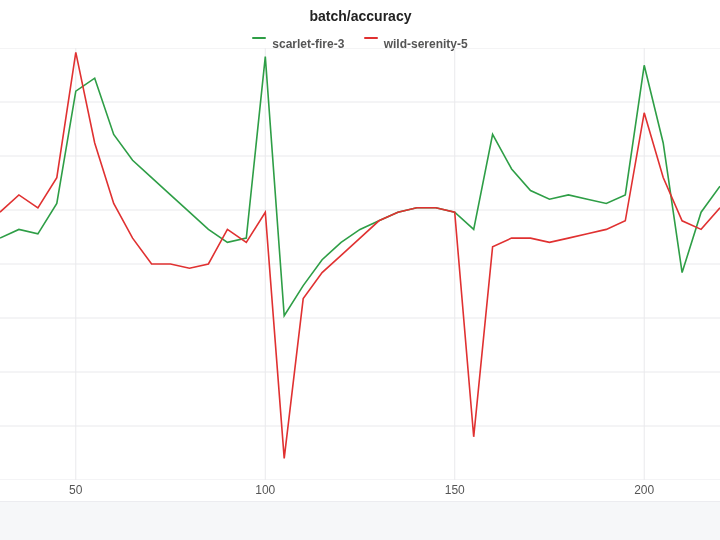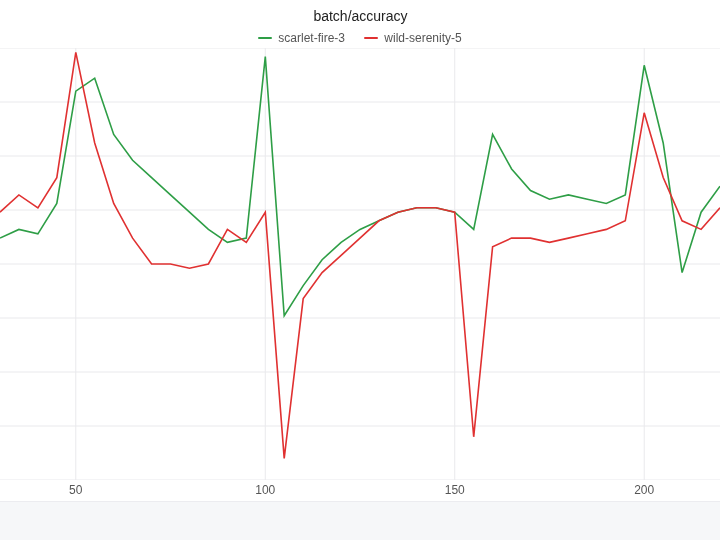--- a/index.html
+++ b/index.html
@@ -1,19 +1,19 @@
 <!DOCTYPE html>
 <html><head>
 <meta charset="utf-8">
 <style>
   html,body{margin:0;padding:0;width:720px;height:540px;background:#fff;font-family:-apple-system,BlinkMacSystemFont,"Segoe UI",Helvetica,Arial,sans-serif;color:#222;}
   .chart-card{position:relative;width:720px;height:540px;box-sizing:border-box;}
-  .title{position:absolute;top:8px;left:1px;right:0;text-align:center;font-size:14px;font-weight:400;color:#222;}
+  .title{position:absolute;top:8px;left:1px;right:0;text-align:center;font-size:14px;font-weight:700;color:#222;}
   .legend{position:absolute;top:28px;left:0;right:0;text-align:center;font-size:12px;color:#555;}
-  .legend-item{display:inline-flex;align-items:center;margin:0 8px;cursor:pointer;}
+  .legend-item{display:inline-flex;margin:0 8px;cursor:pointer;font-weight:bold;}
   .legend-swatch{display:inline-block;width:14px;height:2px;margin-right:6px;border-radius:1px;}
   .plot{position:absolute;left:0;right:0;top:48px;bottom:60px;}
   .grid line{stroke:#e9e9ec;stroke-width:1;}
   .axis text{font-size:12px;fill:#555;}
   .series{fill:none;stroke-width:1.6;}
   .xaxis-band{position:absolute;left:0;right:0;bottom:0;height:38px;background:#f6f7f9;border-top:1px solid #ececf0;}
 </style>
 </head>
 <body>
 

